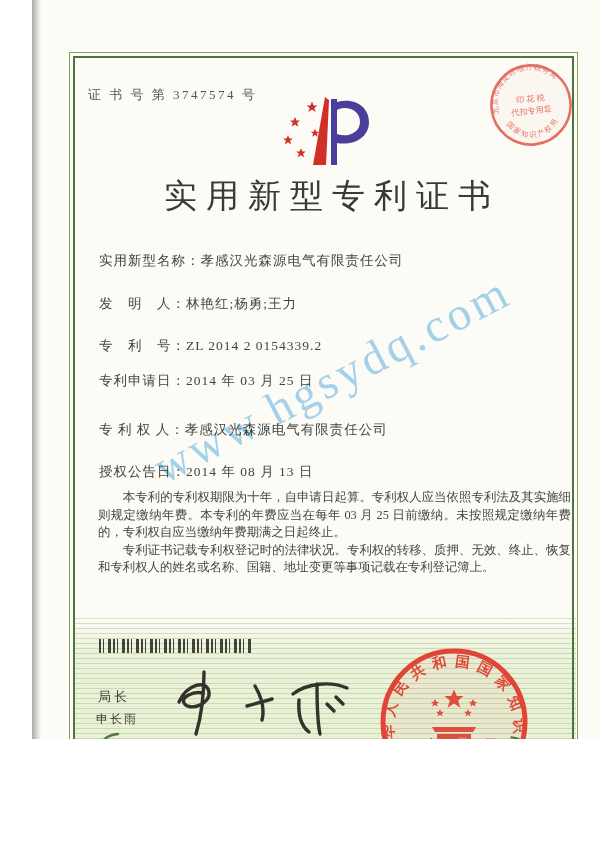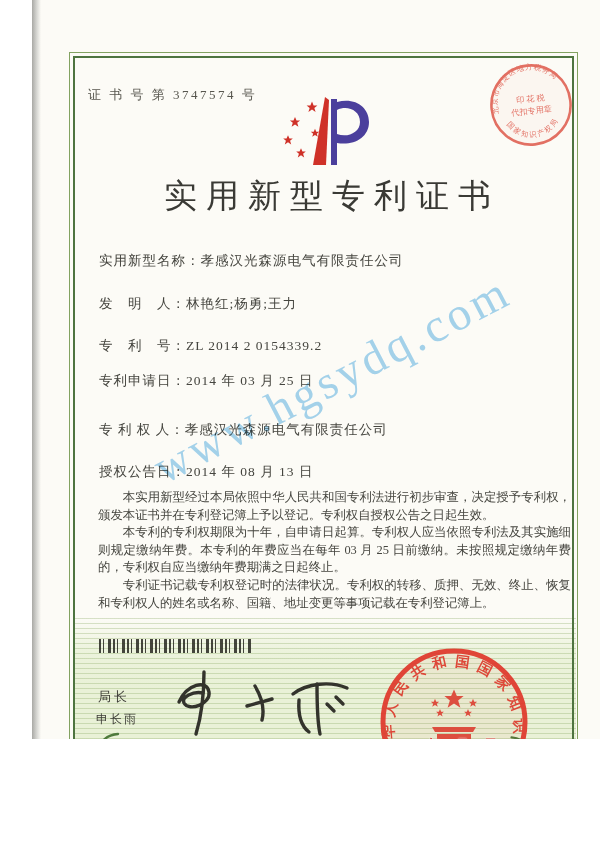--- a/index.html
+++ b/index.html
@@ -94,21 +94,20 @@
   <div class="title">实用新型专利证书</div>
 
   <div class="field f0"><span>实用新型名称：</span><span>孝感汉光森源电气有限责任公司</span></div>
   <div class="field f1"><span>发　明　人：</span><span>林艳红;杨勇;王力</span></div>
   <div class="field f2"><span>专　利　号：</span><span>ZL 2014 2 0154339.2</span></div>
   <div class="field f3"><span>专利申请日：</span><span>2014 年 03 月 25 日</span></div>
   <div class="field f4"><span>专 利 权 人：</span><span>孝感汉光森源电气有限责任公司</span></div>
   <div class="field f5"><span>授权公告日：</span><span>2014 年 08 月 13 日</span></div>
 
   <div class="paras">
-    <p>本实用新型经过本局依照中华人民共和国专利法进行初步审查，决定授予专利权，颁发本证书并在专利登记簿上予以登记。专利权自授权公告之日起生效。</p>
     <p>本专利的专利权期限为十年，自申请日起算。专利权人应当依照专利法及其实施细则规定缴纳年费。本专利的年费应当在每年 03 月 25 日前缴纳。未按照规定缴纳年费的，专利权自应当缴纳年费期满之日起终止。</p>
     <p>专利证书记载专利权登记时的法律状况。专利权的转移、质押、无效、终止、恢复和专利权人的姓名或名称、国籍、地址变更等事项记载在专利登记簿上。</p>
   </div>
 
   <div class="barcode"></div>
 
   <div class="dir-title">局长</div>
   <div class="dir-name">申长雨</div>
 
   <svg class="sig" width="200" height="78" viewBox="0 0 200 78">

